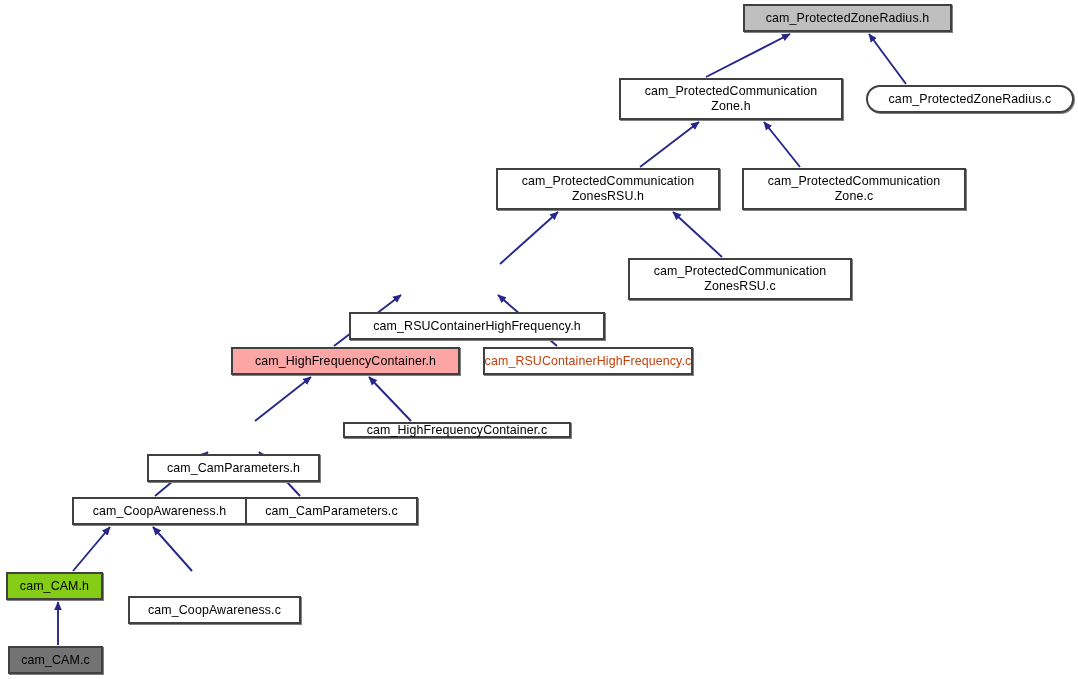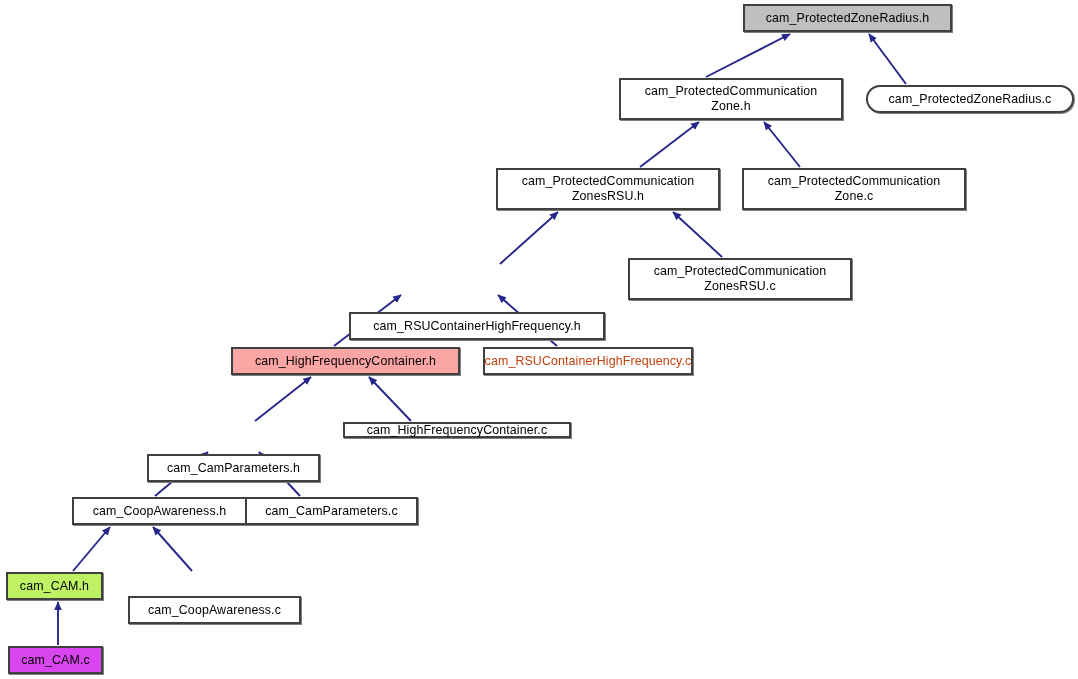--- a/index.html
+++ b/index.html
@@ -83,17 +83,17 @@
 Zone.c</div>
       <div class="graph-node" style="left: 349px; top: 265px; width: 256px; height: 28px; background: rgb(255, 255, 255); border-color: rgb(64, 64, 64); color: rgb(0, 0, 0); margin-top: 47px;">cam_RSUContainerHighFrequency.h</div>
       <div class="graph-node" style="left: 628px; top: 258px; width: 224px; height: 42px; background: rgb(255, 255, 255); border-color: rgb(64, 64, 64); color: rgb(0, 0, 0);">cam_ProtectedCommunication
 ZonesRSU.c</div>
       <div class="graph-node" style="left: 231px; top: 347px; width: 229px; height: 28px; background: #fca5a5; border-color: rgb(64, 64, 64); color: rgb(0, 0, 0);">cam_HighFrequencyContainer.h</div>
       <div class="graph-node" style="left: 483px; top: 347px; width: 210px; height: 28px; background: rgb(255, 255, 255); border-color: rgb(64, 64, 64); color: #c2410c;">cam_RSUContainerHighFrequency.c</div>
       <div class="graph-node" style="left: 147px; top: 422px; width: 173px; height: 28px; background: rgb(255, 255, 255); border-color: rgb(64, 64, 64); color: rgb(0, 0, 0); margin-top: 32px;">cam_CamParameters.h</div>
       <div class="graph-node" style="left: 343px; top: 422px; width: 228px; height: 16px; background: rgb(255, 255, 255); border-color: rgb(64, 64, 64); color: rgb(0, 0, 0);">cam_HighFrequencyContainer.c</div>
       <div class="graph-node" style="left: 48px; top: 497px; width: 175px; height: 28px; background: rgb(255, 255, 255); border-color: rgb(64, 64, 64); color: rgb(0, 0, 0); margin-left: 24px;">cam_CoopAwareness.h</div>
       <div class="graph-node" style="left: 245px; top: 497px; width: 173px; height: 28px; background: rgb(255, 255, 255); border-color: rgb(64, 64, 64); color: rgb(0, 0, 0);">cam_CamParameters.c</div>
-      <div class="graph-node" style="left: 6px; top: 572px; width: 97px; height: 28px; background: #bef264; border-color: rgb(64, 64, 64); color: rgb(0, 0, 0);">cam_CAM.h</div>
+      <div class="graph-node" style="left: 6px; top: 572px; width: 97px; height: 28px; background: #84cc16; border-color: rgb(64, 64, 64); color: rgb(0, 0, 0);">cam_CAM.h</div>
       <div class="graph-node" style="left: 128px; top: 596px; width: 173px; height: 28px; background: rgb(255, 255, 255); border-color: rgb(64, 64, 64); color: rgb(0, 0, 0);">cam_CoopAwareness.c</div>
-      <div class="graph-node" style="left: 8px; top: 646px; width: 95px; height: 28px; background: #d946ef; border-color: rgb(64, 64, 64); color: rgb(0, 0, 0);">cam_CAM.c</div>
+      <div class="graph-node" style="left: 8px; top: 646px; width: 95px; height: 28px; background: #737373; border-color: rgb(64, 64, 64); color: rgb(0, 0, 0);">cam_CAM.c</div>
     </div>
 </div>
 
 </body></html>

